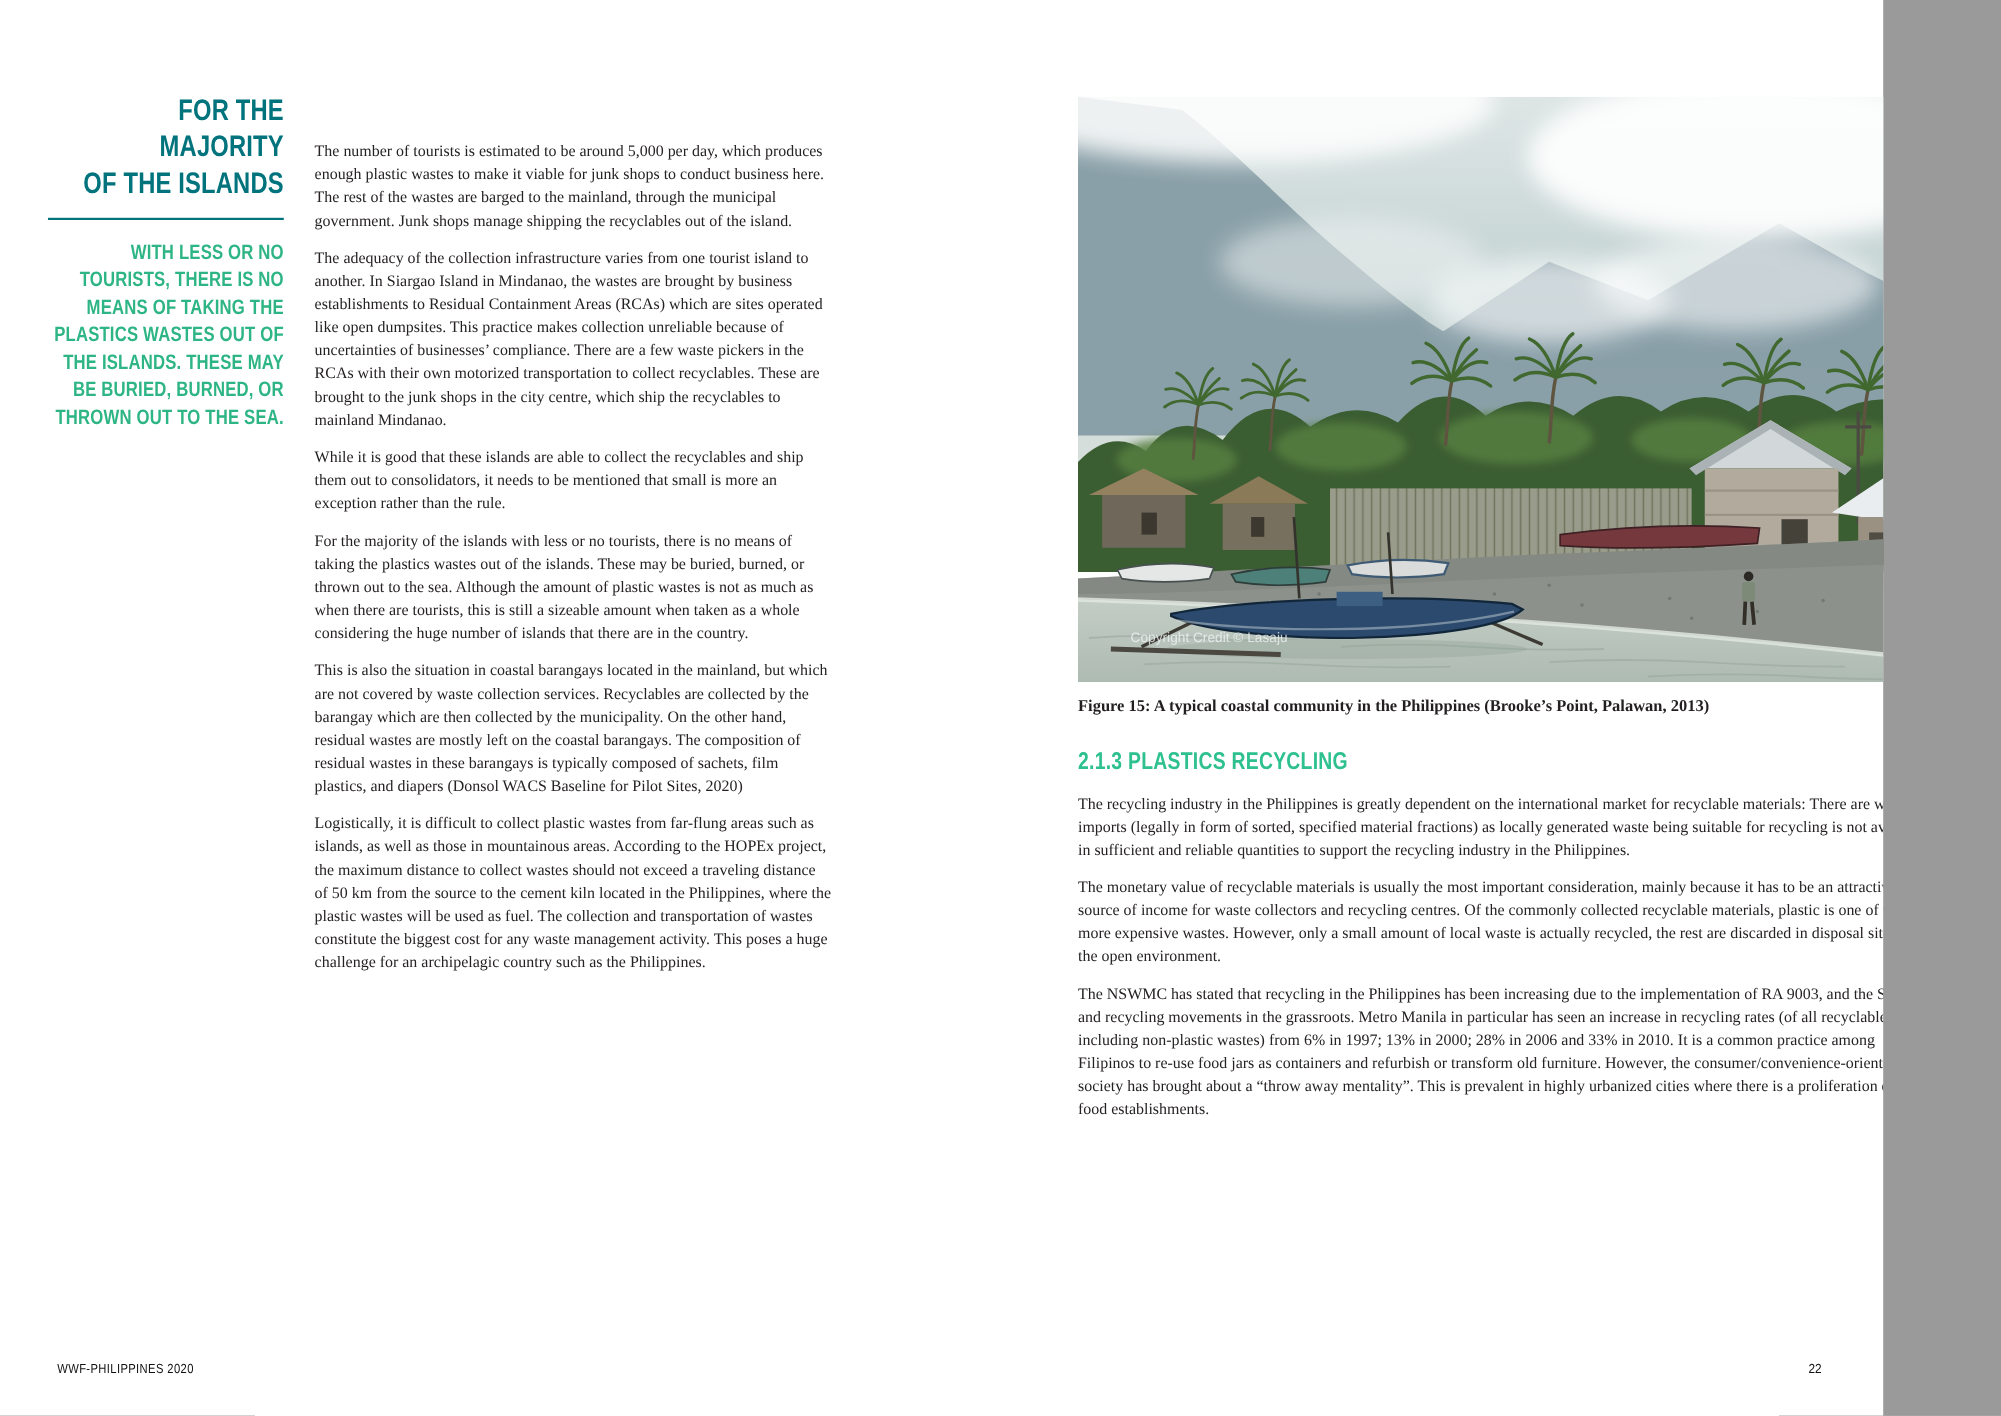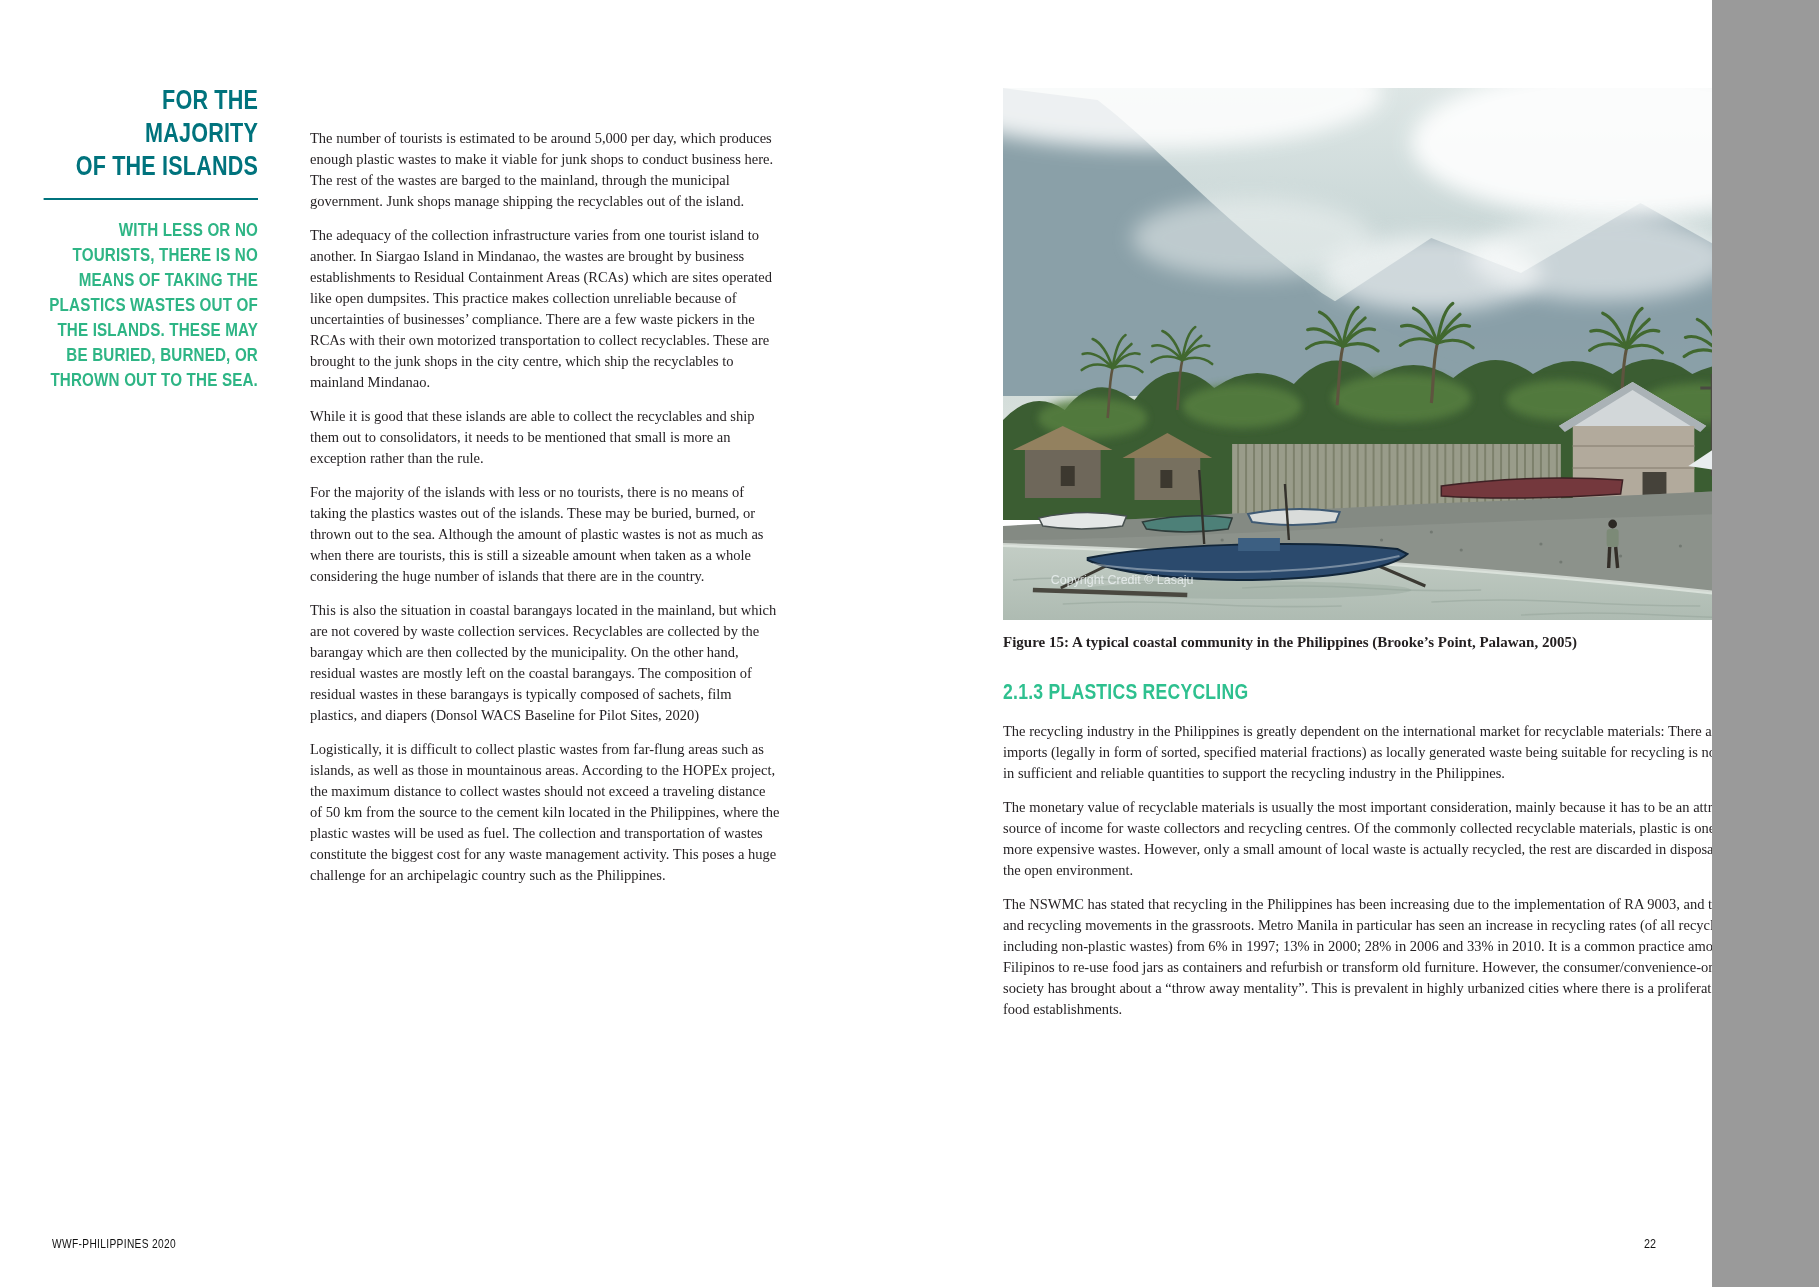--- a/index.html
+++ b/index.html
@@ -6,22 +6,22 @@
   .page{position:relative;width:1712px;height:1287px;background:#ffffff;overflow:hidden;
         font-family:"Liberation Serif",serif;color:#262224;}
   
   .sidebar{position:absolute;left:44px;top:84px;width:214px;}
   .sidebar-inner{width:268px;margin-left:-54px;transform:scaleX(.8);transform-origin:top right;
                  text-align:right;font-family:"Liberation Sans",sans-serif;}
   .sb-title{font-size:27px;line-height:33px;font-weight:700;color:#00737d;letter-spacing:.2px;}
   .sb-rule{border:none;border-top:2px solid #00737d;margin:15px 0 17px 0;}
   .sb-sub{font-size:19px;line-height:25px;font-weight:700;color:#2eb585;letter-spacing:.2px;}
   
-  .col-left{position:absolute;left:310px;top:128px;width:470px;}
-  .col-right{position:absolute;left:1003px;top:88px;width:777px;}
+  .col-left{position:absolute;left:286px;top:128px;width:470px;}
+  .col-right{position:absolute;left:980px;top:88px;width:777px;}
   .bodytext p{margin:0 0 13px 0;font-size:14.5px;line-height:21px;}
   
   .photo{width:777px;height:532px;display:block;}
   .caption{margin-top:12px;font-size:15px;line-height:20px;font-weight:700;color:#231f20;}
   .sec-head{margin:27px 0 16px 0;font-family:"Liberation Sans",sans-serif;font-weight:700;
             font-size:22px;color:#2ec08f;transform:scaleX(.8);transform-origin:top left;
             letter-spacing:.3px;white-space:nowrap;}
   
   .foot-left{position:absolute;left:52px;top:1237px;font-family:"Liberation Sans",sans-serif;
              font-size:12px;color:#111;transform:scaleX(.85);transform-origin:top left;letter-spacing:.4px;}
@@ -202,21 +202,21 @@
         <line x1="30" y1="502" x2="185" y2="507" stroke="#4a4840" stroke-width="4.5"></line>
         <path d="M85,470 C150,457 300,451 396,461 L406,466 C390,480 338,490 250,492
                  C170,492 110,484 85,472 Z" fill="#2b4a6d" stroke="#122639" stroke-width="2"></path>
         <rect x="236" y="450" width="42" height="13" fill="#3c5f82"></rect>
         <path d="M90,476 C160,486 300,490 398,468" fill="none" stroke="#d8dde0" stroke-width="2" opacity=".45"></path>
       </g>
 
       <text x="48" y="496" font-family="Liberation Sans, sans-serif" font-size="12.5" fill="#eef3f4" opacity=".8">Copyright Credit © Lasaju</text>
     </svg>
 
-    <div class="caption">Figure 15: A typical coastal community in the Philippines (Brooke’s Point, Palawan, 2005)</div>
+    <div class="caption">Figure 15: A typical coastal community in the Philippines (Brooke’s Point, Palawan, 2013)</div>
 
     <div class="sec-head">2.1.3 PLASTICS RECYCLING</div>
 
     <div class="bodytext">
       <p>The recycling industry in the Philippines is greatly dependent on the international market for recyclable materials: There are waste imports (legally in form of sorted, specified material fractions) as locally generated waste being suitable for recycling is not available in sufficient and reliable quantities to support the recycling industry in the Philippines.</p>
       <p>The monetary value of recyclable materials is usually the most important consideration, mainly because it has to be an attractive source of income for waste collectors and recycling centres. Of the commonly collected recyclable materials, plastic is one of the more expensive wastes. However, only a small amount of local waste is actually recycled, the rest are discarded in disposal sites or the open environment.</p>
       <p>The NSWMC has stated that recycling in the Philippines has been increasing due to the implementation of RA 9003, and the SWM and recycling movements in the grassroots. Metro Manila in particular has seen an increase in recycling rates (of all recyclables, including non-plastic wastes) from 6% in 1997; 13% in 2000; 28% in 2006 and 33% in 2010. It is a common practice among Filipinos to re-use food jars as containers and refurbish or transform old furniture. However, the consumer/convenience-oriented society has brought about a “throw away mentality”. This is prevalent in highly urbanized cities where there is a proliferation of fast food establishments.</p>
     </div>
   </div>
 

